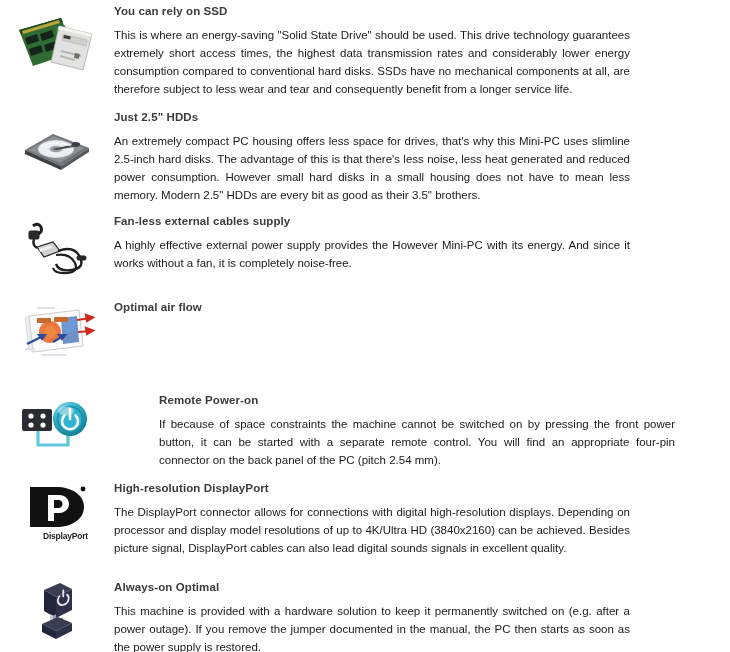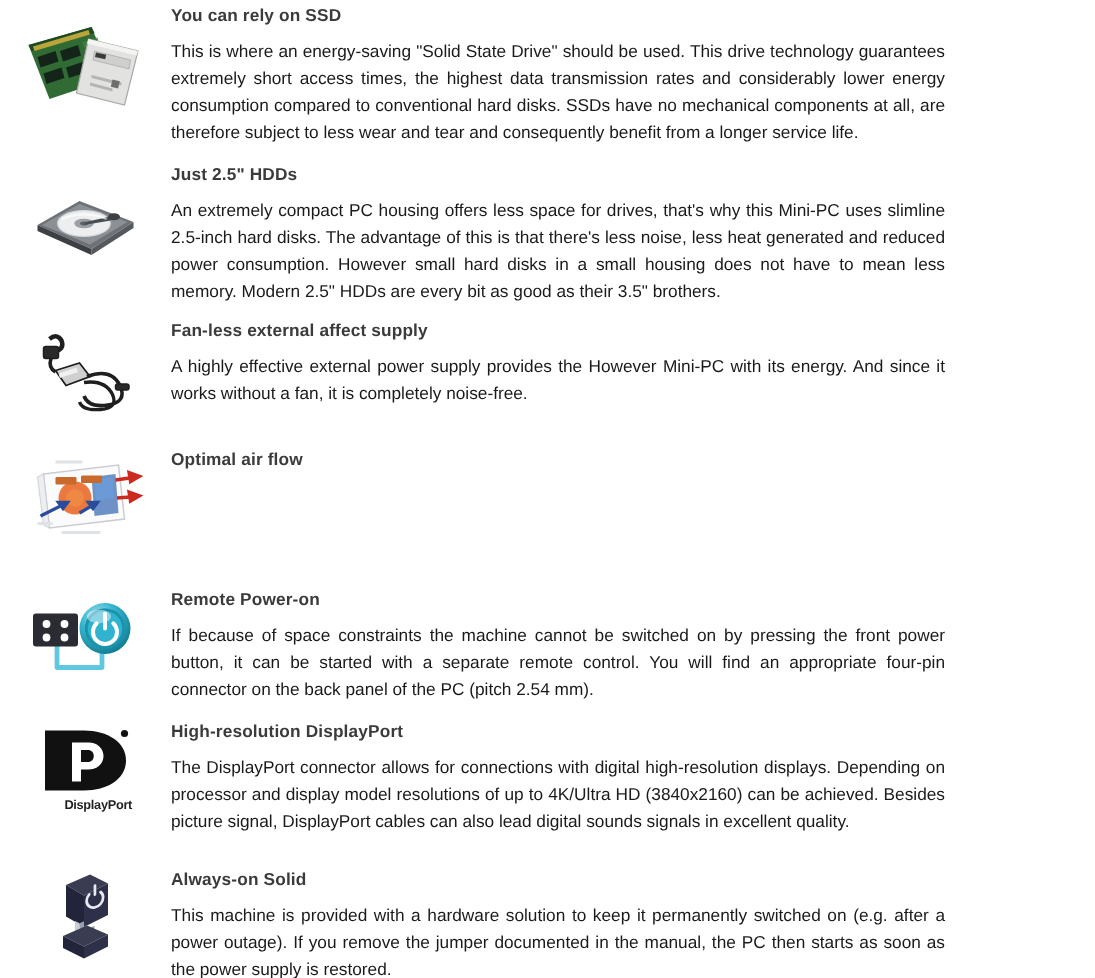--- a/index.html
+++ b/index.html
@@ -51,21 +51,21 @@
     margin: 0;
     text-align: justify;
     text-justify: inter-word;
   }
 
   
   .f0 { height: 100px; }
   .f1 { height: 100px; }
   .f2 { height: 90px; }
   .f3 { height: 95px; }
-  .f4 { height: 90px; }
+  .f4 { height: 90px; gap: 45px; }
   .f5 { height: 95px; }
   .f6 { height: 82px; }
 
   .f0 .icon-cell { padding-top: 8px; }
   .f1 .icon-cell { padding-top: 24px; }
   .f2 .icon-cell { padding-top: 18px; }
   .f3 .icon-cell { padding-top: 12px; }
   .f4 .icon-cell { padding-top: 14px; }
   .f5 .icon-cell { padding-top: 10px; }
   .f6 .icon-cell { padding-top: 8px; }
@@ -179,21 +179,21 @@
           <polygon points="22,31 34,27 35,30 23,34" fill="#f0f0f0" stroke="none"></polygon>
 
           <path d="M41,33 q16 -6 22 6 q5 11 -8 13 q-13 2 -16 -6" stroke-width="2.4"></path>
           <path d="M39,37 q14 -2 19 8 q4 9 -8 10 q-12 1 -14 -5" stroke-width="2.2"></path>
 
           <rect x="60" y="38" width="9" height="4" rx="1.5" fill="#2a2a2a" stroke-width="1"></rect>
         </g>
       </svg>
     </div>
     <div class="text-cell">
-      <h3 class="feature-title">Fan-less external affect supply</h3>
+      <h3 class="feature-title">Fan-less external cables supply</h3>
       <p class="feature-body">A highly effective external power supply provides the However Mini-PC with its energy. And since it works without a fan, it is completely noise-free.</p>
     </div>
   </div>
 
   <div class="feature f3">
     <div class="icon-cell">
       <svg class="icon-svg" width="80" height="58" viewBox="0 0 80 58">
         <g>
 
           <polygon points="12,14 62,8 66,44 16,50" fill="#fbfbfb" stroke="#c9ccd1" stroke-width="1"></polygon>
@@ -311,18 +311,18 @@
           <polygon points="23,37.5 26,36.2 26,45.8 23,47" fill="#9ba0ae"></polygon>
           <polygon points="30,40.5 33,39.2 33,48.8 30,50" fill="#9ba0ae"></polygon>
 
           <polygon points="12,46 28,39 42,45 26,53" fill="#3a3d52"></polygon>
           <polygon points="12,46 26,53 26,61 12,54" fill="#22243a"></polygon>
           <polygon points="26,53 42,45 42,53 26,61" fill="#2d3048"></polygon>
         </g>
       </svg>
     </div>
     <div class="text-cell">
-      <h3 class="feature-title">Always-on Solid</h3>
+      <h3 class="feature-title">Always-on Optimal</h3>
       <p class="feature-body">This machine is provided with a hardware solution to keep it permanently switched on (e.g. after a power outage). If you remove the jumper documented in the manual, the PC then starts as soon as the power supply is restored.</p>
     </div>
   </div>
 
 </div>
 
 </body></html>

